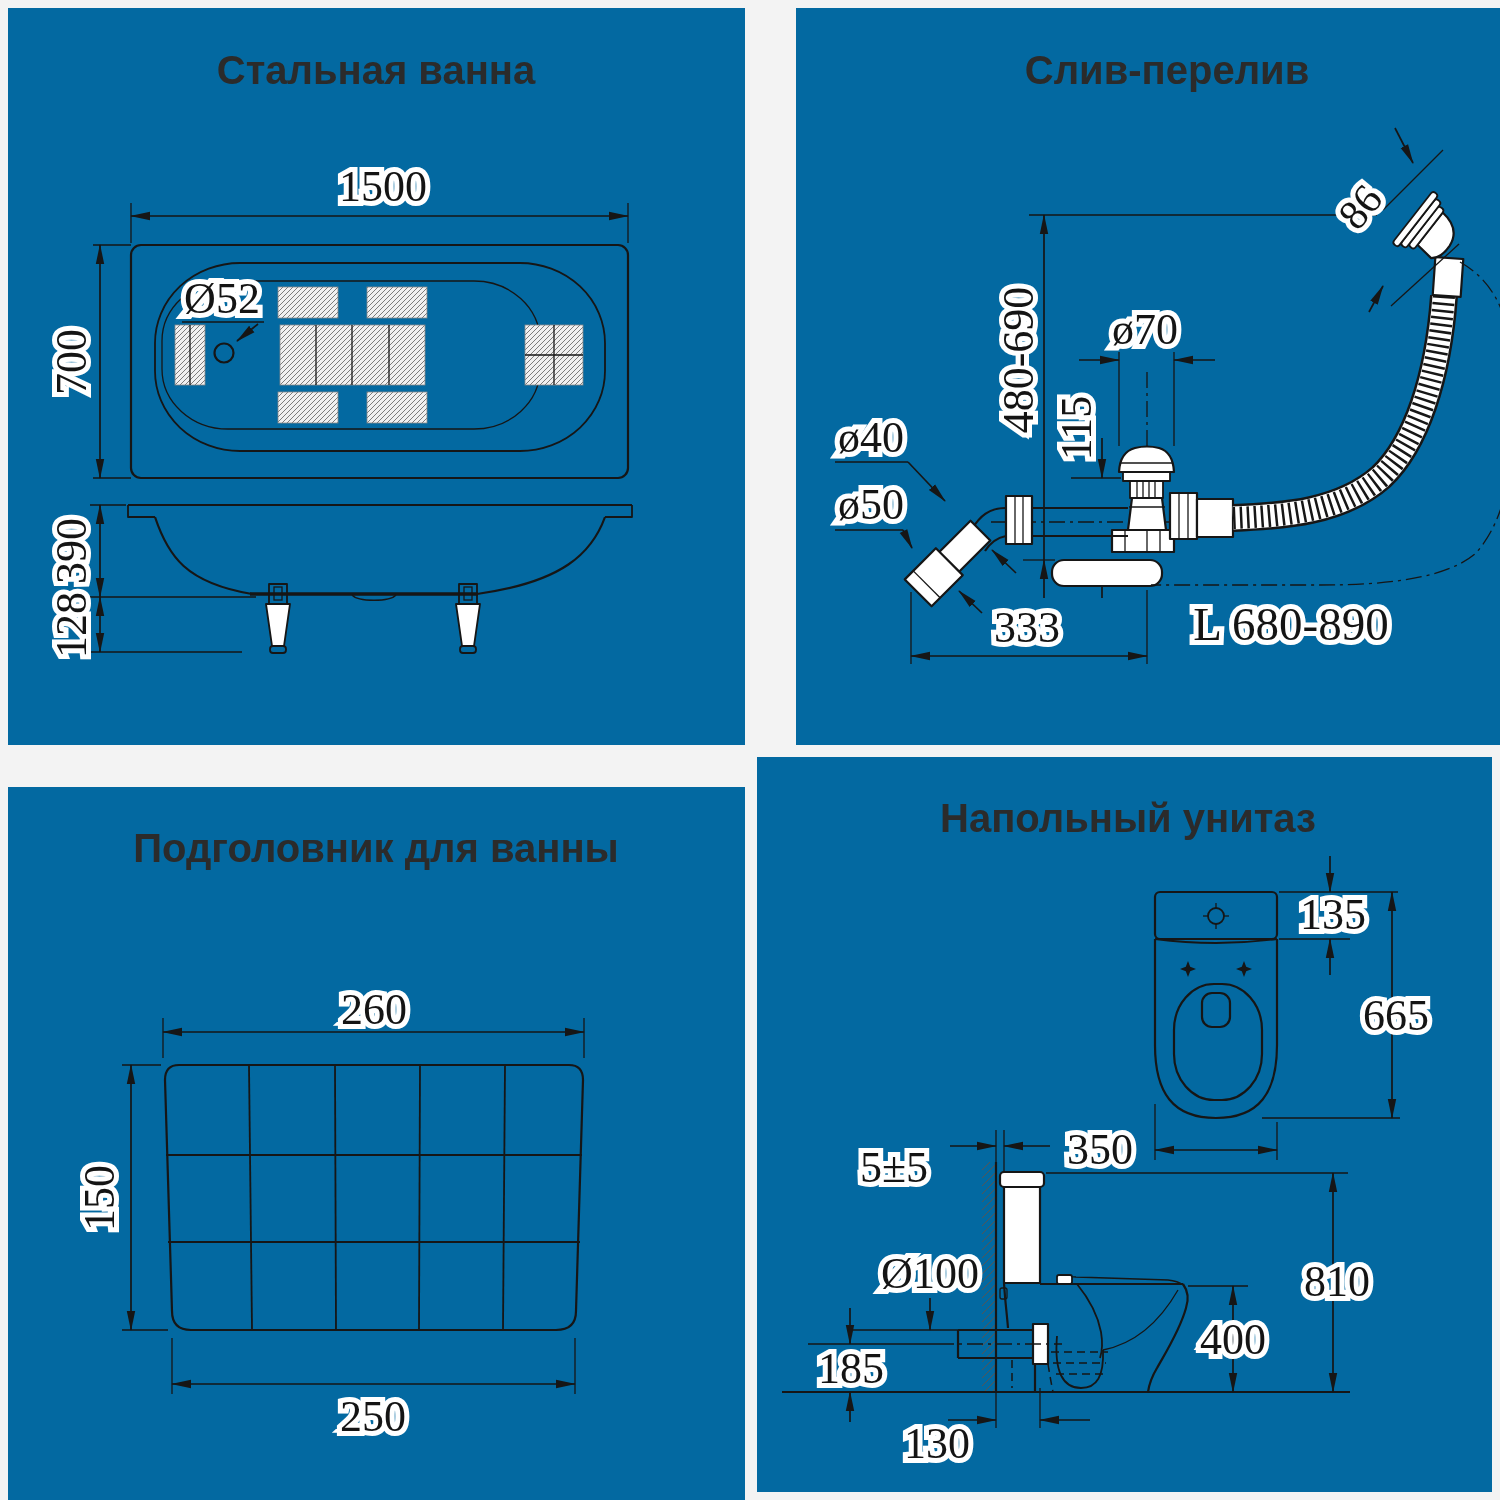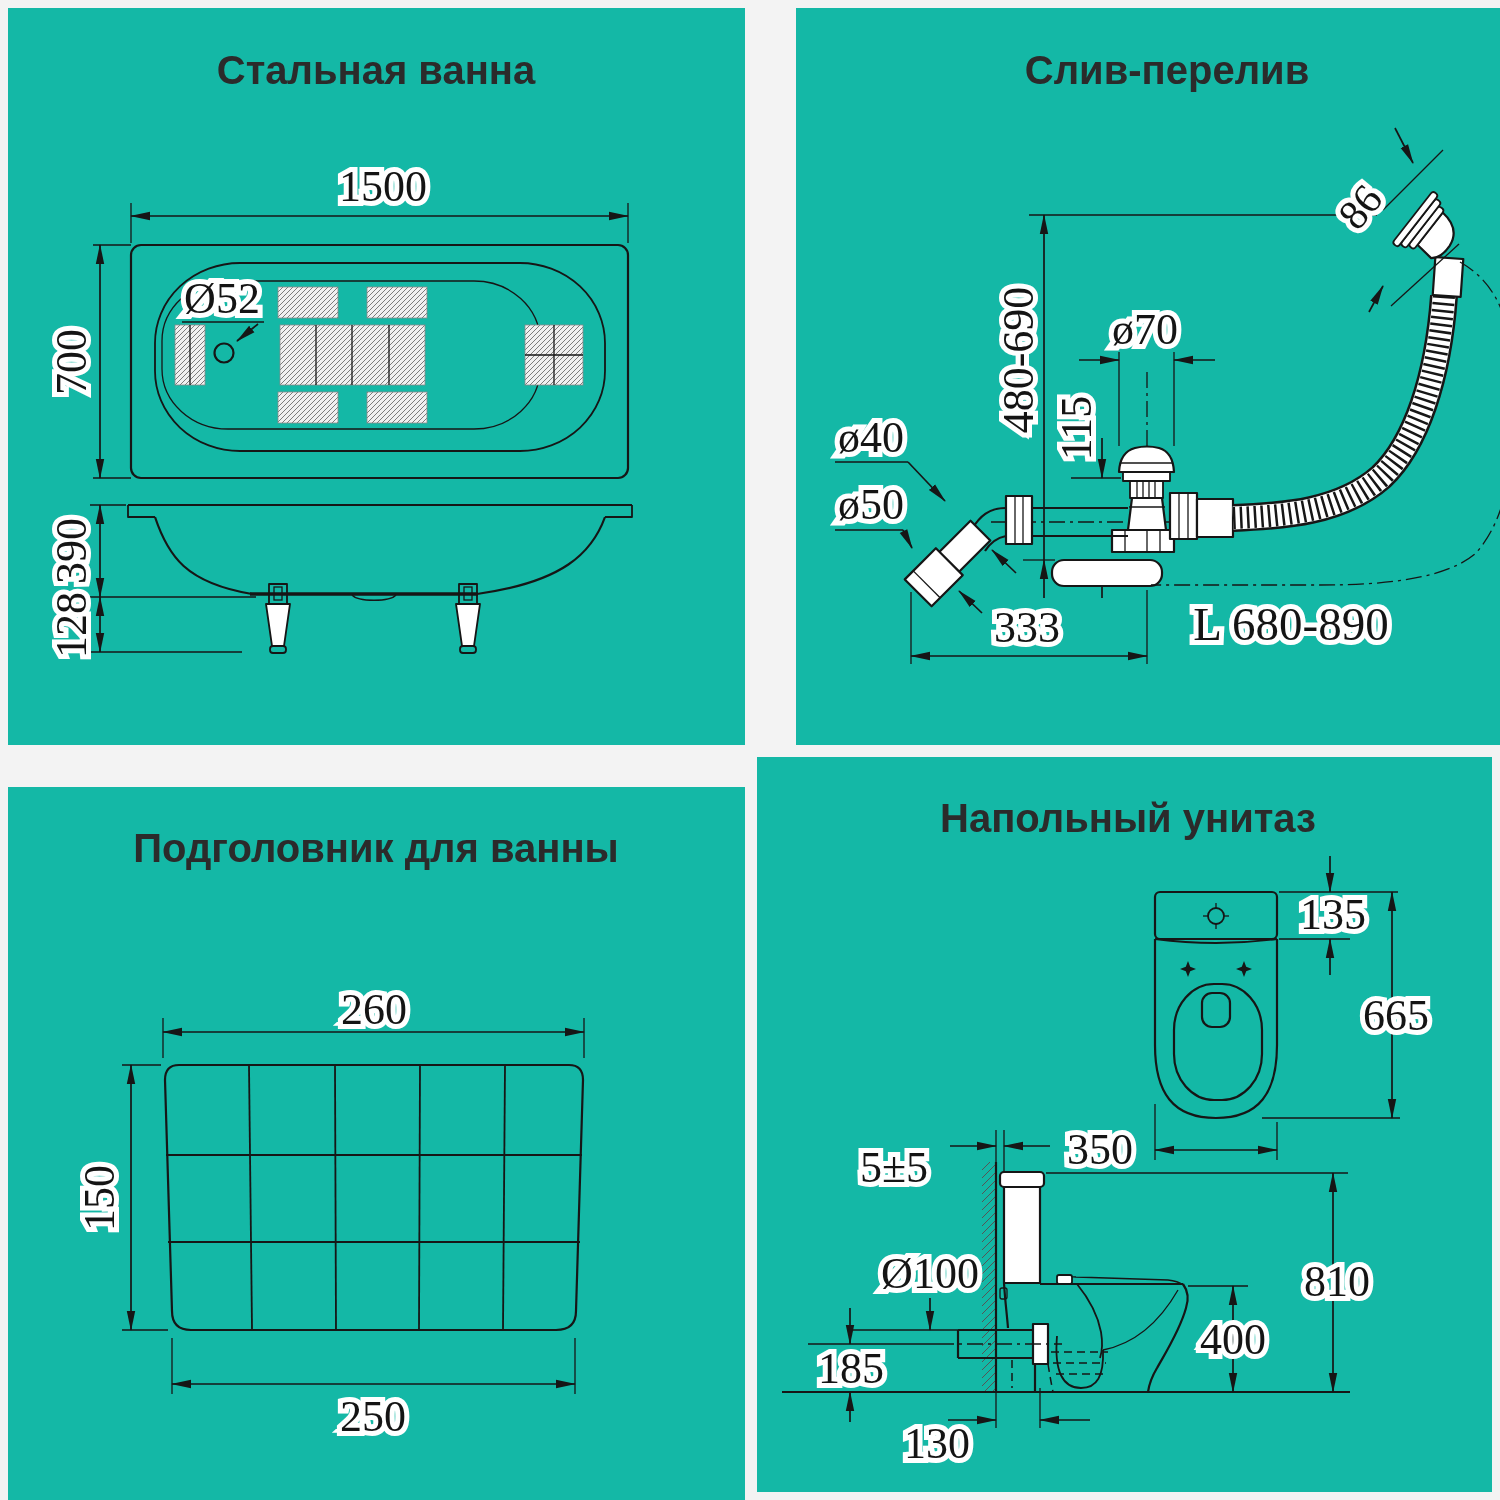--- a/index.html
+++ b/index.html
@@ -1,17 +1,17 @@
 <!DOCTYPE html>
 <html><head>
 <meta charset="utf-8">
 <style>
   html,body{margin:0;padding:0;}
   body{width:1500px;height:1500px;background:#f3f3f3;font-family:"Liberation Sans",sans-serif;position:relative;}
-  .panel{position:absolute;background:#14b8a6;}
+  .panel{position:absolute;background:#0369a1;}
   #panel-a{left:8px;top:8px;width:737px;height:737px;}
   #panel-b{left:796px;top:8px;width:735px;height:737px;}
   #panel-c{left:8px;top:787px;width:737px;height:735px;text-align:right;}
   #panel-d{left:757px;top:757px;width:735px;height:735px;}
   svg{display:block;width:100%;height:100%;}
   .title{font:700 40px "Liberation Sans",sans-serif;fill:#2b2b2b;}
   .num{font:400 44px "Liberation Serif",serif;fill:#141414;paint-order:stroke;stroke:#ffffff;stroke-width:10px;}
   .num-sm{font:400 42px "Liberation Serif",serif;fill:#141414;paint-order:stroke;stroke:#ffffff;stroke-width:10px;}
   .num-lg{font:400 47px "Liberation Serif",serif;fill:#141414;paint-order:stroke;stroke:#ffffff;stroke-width:10px;}
   .ln{fill:none;stroke:#161616;stroke-width:2.2;stroke-linejoin:round;}

